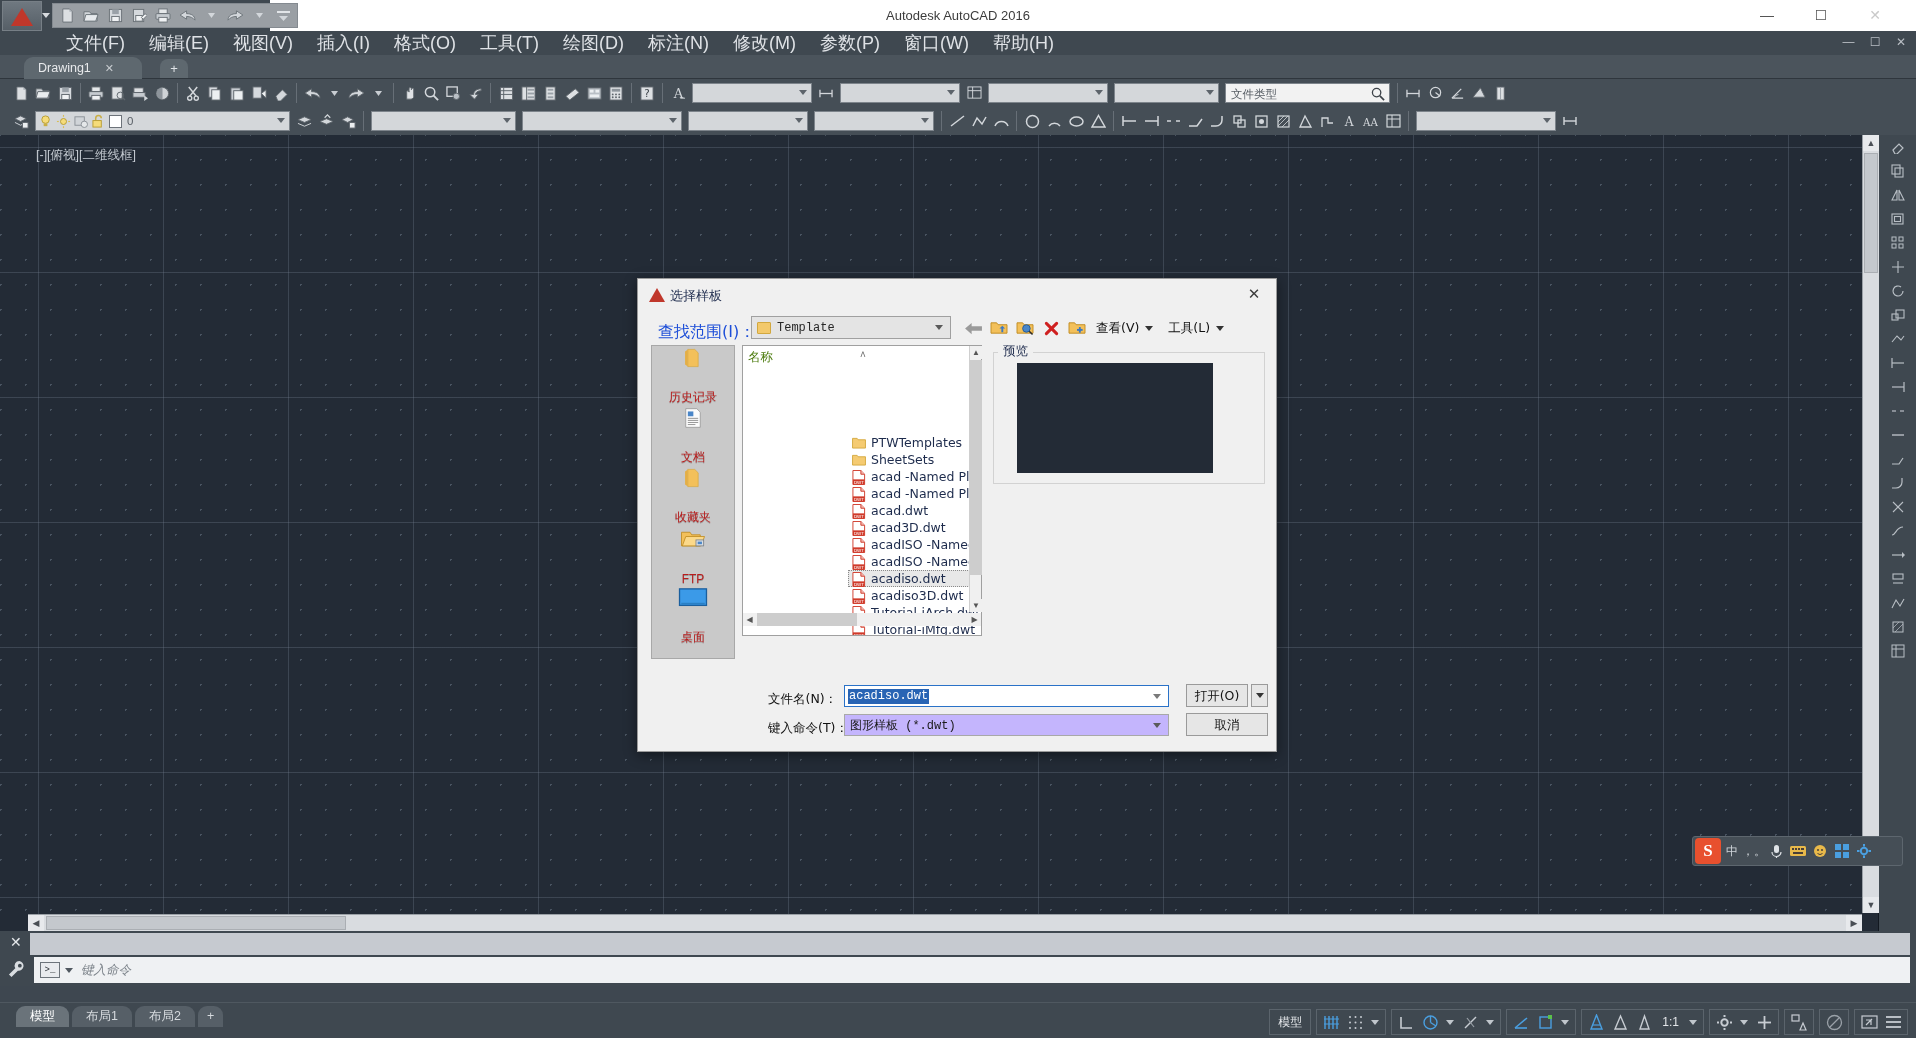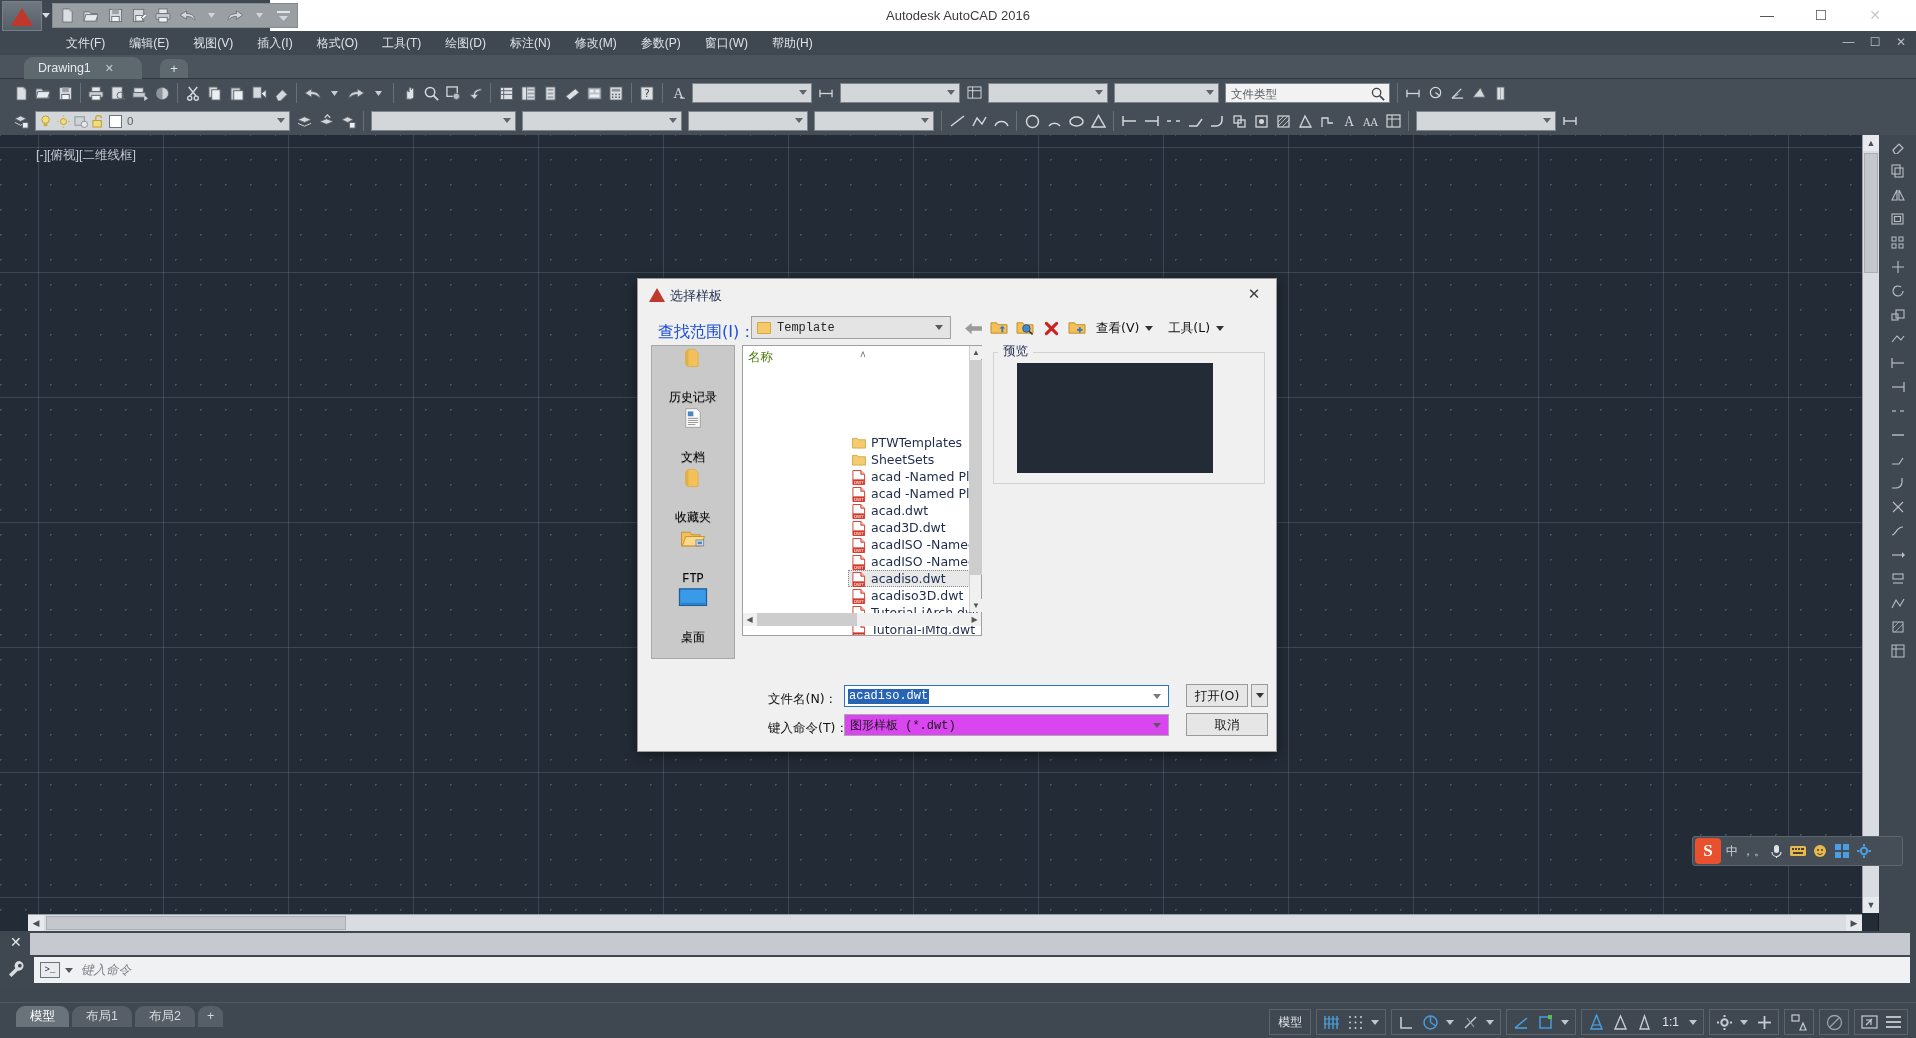--- a/index.html
+++ b/index.html
@@ -47,21 +47,21 @@
     background:#9a9fa4; border:1px solid #848a90; display:flex; align-items:center; padding:0 2px;
   }
   .qicon{ width:24px; height:21px; display:flex; align-items:center; justify-content:center; }
   .qicon svg{ display:block; }
 
   
   #menubar{
     position:absolute; left:0; top:31px; width:1916px; height:24px;
     background:#3f4850; display:flex; align-items:center; padding-left:54px;
   }
-  .menu-item{ color:#dfe2e6; font-size:12px; padding:3px 12px; white-space:nowrap; }
+  .menu-item{ color:#dfe2e6; font-size:18px; padding:3px 12px; white-space:nowrap; }
   #menubar-right{ position:absolute; right:4px; top:4px; color:#b9bec4; font-size:12px; letter-spacing:6px;}
 
   
   #tabbar{
     position:absolute; left:0; top:55px; width:1916px; height:24px;
     background:#4b545c; border-bottom:1px solid #2f363d;
   }
   #tab-drawing1{
     position:absolute; left:24px; top:2px; height:22px; min-width:118px;
     background:#5e686f; border-top-left-radius:9px; border-top-right-radius:9px;
@@ -225,21 +225,21 @@
   .dtcaret{ width:0;height:0;margin:0 9px 0 4px;
      border-left:4px solid transparent;border-right:4px solid transparent;border-top:5px solid #333;}
 
   
   #places{
     position:absolute; left:13px; top:66px; width:84px; height:314px;
     background:#c9c9c9; border:1px solid #a8a8a8;
   }
   .place{ width:82px; height:60px; display:flex; flex-direction:column; align-items:center;
     justify-content:center; padding-top:2px;}
-  .place-lbl{ color:#000000; font-size:12px; margin-top:21px; font-family:Liberation Mono, monospace;
+  .place-lbl{ color:#b91c1c; font-size:12px; margin-top:21px; font-family:Liberation Sans, sans-serif;
     text-shadow:0 1px 0 rgba(0,0,0,.25);}
 
   
   #filelist{
     position:absolute; left:104px; top:66px; width:240px; height:291px;
     background:#ffffff; border:1px solid #a0a0a0; overflow:hidden;
   }
   #fl-colname{ position:absolute; left:110px; top:70px; font-size:12.5px; color:#4d7c0f;
     font-family:"DejaVu Sans", sans-serif; z-index:3;}
   #fl-sortcaret{ position:absolute; left:222px; top:70px; font-size:10px; color:#6a6a6a; z-index:3;}
@@ -273,21 +273,21 @@
   }
   #fn-value{ position:absolute; left:3px; top:3px; background:#2864b4; color:#fff;
     font-size:12px; font-family:"Liberation Mono", monospace; padding:0 1px; line-height:15px;}
   #fn-arrow{ position:absolute; right:7px; top:8px; width:0;height:0;
      border-left:4px solid transparent;border-right:4px solid transparent;border-top:5px solid #7a7a7a;}
 
   #ft-label{ position:absolute; left:130px; top:441px; font-size:12.5px; color:#111;
     font-family:"DejaVu Sans",sans-serif;}
   #ft-input{
     position:absolute; left:206px; top:435px; width:325px; height:22px;
-    background:#d946ef; border:1px solid #a8a8a8;
+    background:#c4b5fd; border:1px solid #a8a8a8;
   }
   #ft-value{ position:absolute; left:5px; top:2px; font-size:12px; color:#1a1a1a;
     font-family:"Liberation Mono", monospace; line-height:18px;}
   #ft-arrow{ position:absolute; right:7px; top:8px; width:0;height:0;
      border-left:4px solid transparent;border-right:4px solid transparent;border-top:5px solid #5a5a5a;}
 
   #btn-open{
     position:absolute; left:548px; top:405px; width:62px; height:23px;
     background:#e6e6e6; border:1px solid #9a9a9a; text-align:center; line-height:22px;
     font-size:12.5px; color:#111; font-family:"DejaVu Sans",sans-serif;

